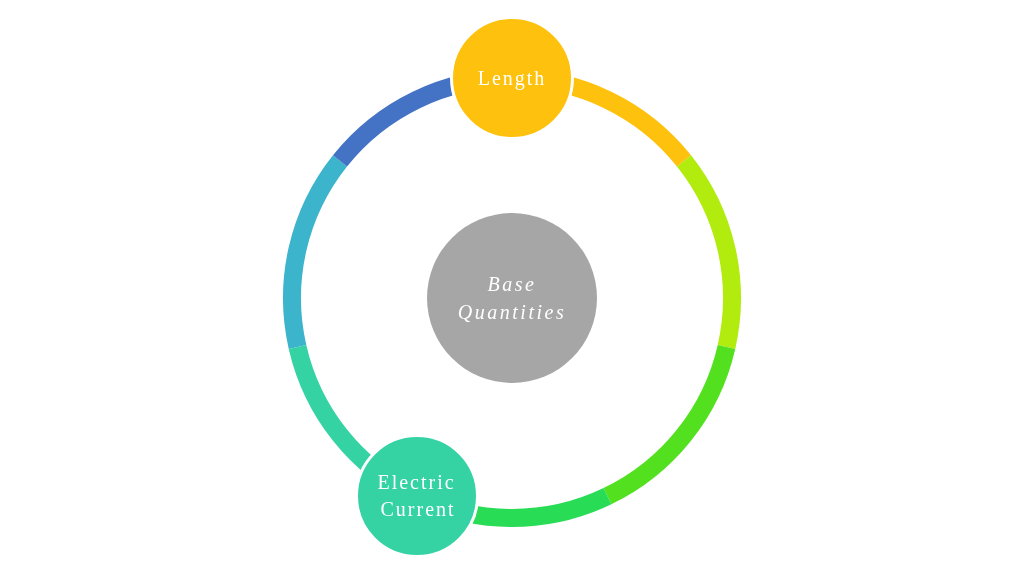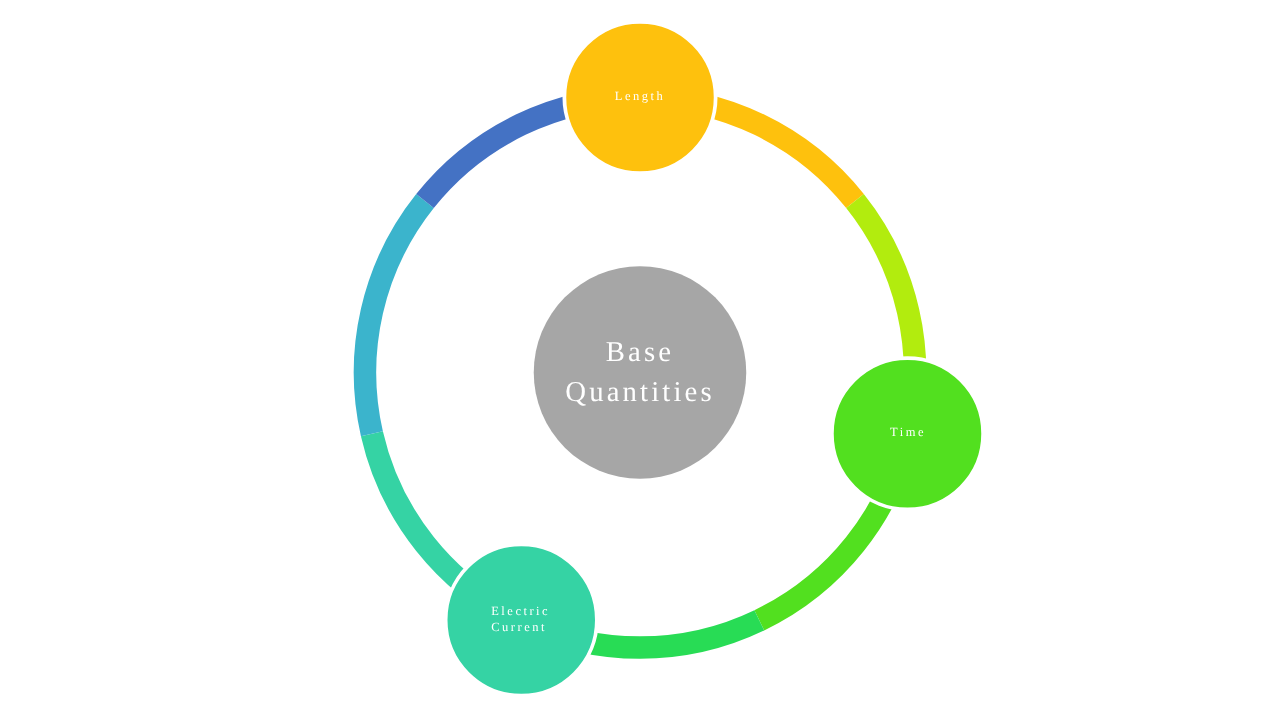--- a/index.html
+++ b/index.html
@@ -26,65 +26,63 @@
     position: absolute;
     border-radius: 50%;
     display: flex;
     align-items: center;
     justify-content: center;
     box-sizing: border-box;
     border: 3px solid #ffffff;
   }
   .node-label {
     white-space: pre-line;
-    text-align: left;
+    text-align: right;
     color: #ffffff;
-    font-size: 10px;
+    font-size: 20px;
     letter-spacing: 2px;
     line-height: 1.35;
     user-select: none;
   }
   .center-node {
     position: absolute;
     border-radius: 50%;
     display: flex;
     align-items: center;
     justify-content: center;
     box-sizing: border-box;
   }
   .center-label {
     white-space: pre-line;
     text-align: center;
     color: #ffffff;
-    font-size: 23px;
+    font-size: 20px;
     letter-spacing: 2.5px;
     line-height: 1.4;
     user-select: none;
+    font-style: italic;
   }
 </style>
 </head>
 <body>
 
 <div class="stage" id="stage">
   <svg class="ring-svg" id="ring-svg" viewBox="0 0 1024 576">
       <path d="M 512.00 78.00 A 220 220 0 0 1 684.00 160.83" fill="none" stroke="#FEC10D" stroke-width="18"></path>
       <path d="M 684.00 160.83 A 220 220 0 0 1 726.48 346.95" fill="none" stroke="#B2EC0E" stroke-width="18"></path>
       <path d="M 726.48 346.95 A 220 220 0 0 1 607.45 496.21" fill="none" stroke="#52E01F" stroke-width="18"></path>
       <path d="M 607.45 496.21 A 220 220 0 0 1 416.55 496.21" fill="none" stroke="#28DC55" stroke-width="18"></path>
       <path d="M 416.55 496.21 A 220 220 0 0 1 297.52 346.95" fill="none" stroke="#35D3A4" stroke-width="18"></path>
       <path d="M 297.52 346.95 A 220 220 0 0 1 340.00 160.83" fill="none" stroke="#3BB4CC" stroke-width="18"></path>
       <path d="M 340.00 160.83 A 220 220 0 0 1 512.00 78.00" fill="none" stroke="#4472C4" stroke-width="18"></path>
     </svg>
 
 <div class="node" style="left: 450px; top: 16px; width: 124px; height: 124px; background: rgb(254, 193, 13);">
       <span class="node-label">Length</span>
     </div>
-    <div class="node" style="left: 664.484px; top: 284.955px; width: 124px; height: 124px; background: rgb(82, 224, 31);">
-      <span class="node-label">Time</span>
-    </div>
     <div class="node" style="left: 354.546px; top: 434.213px; width: 124px; height: 124px; background: rgb(53, 211, 164);">
       <span class="node-label">Electric
 Current</span>
     </div>
     <div class="center-node" style="left: 427px; top: 213px; width: 170px; height: 170px; background: rgb(166, 166, 166);">
       <span class="center-label" style="color: rgb(255, 255, 255);">Base
 Quantities</span>
     </div>
   </div>
 

